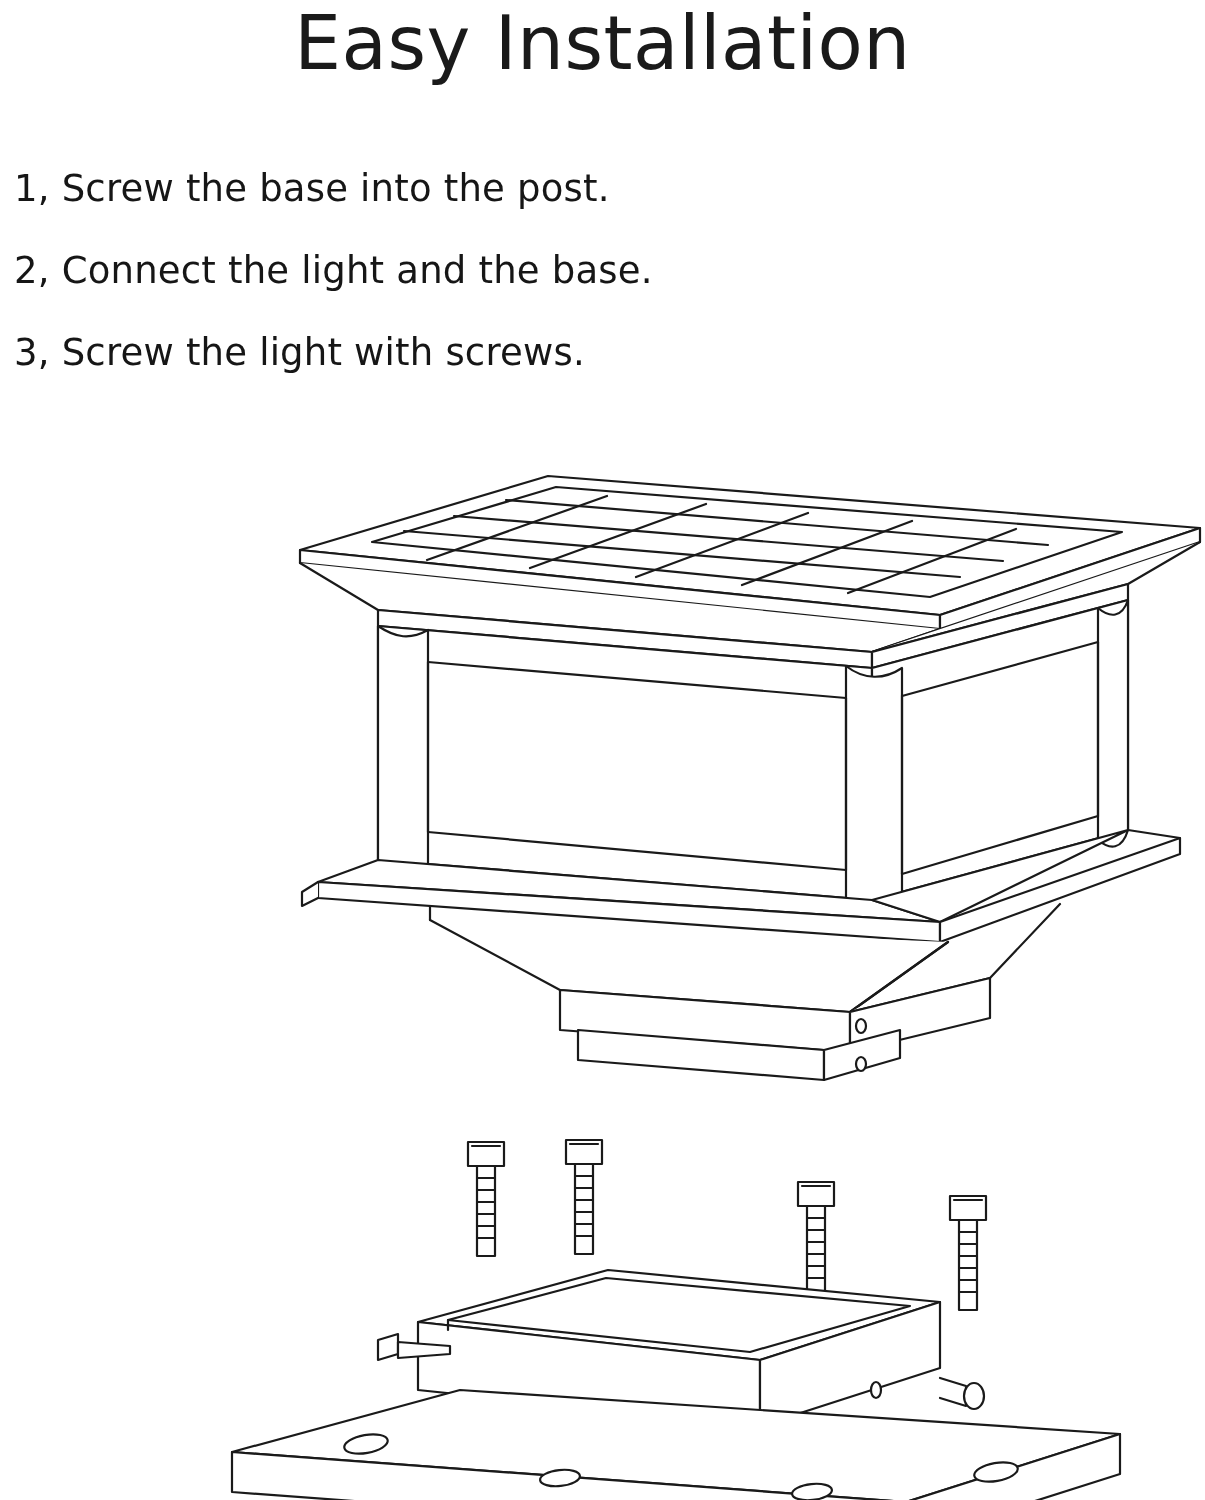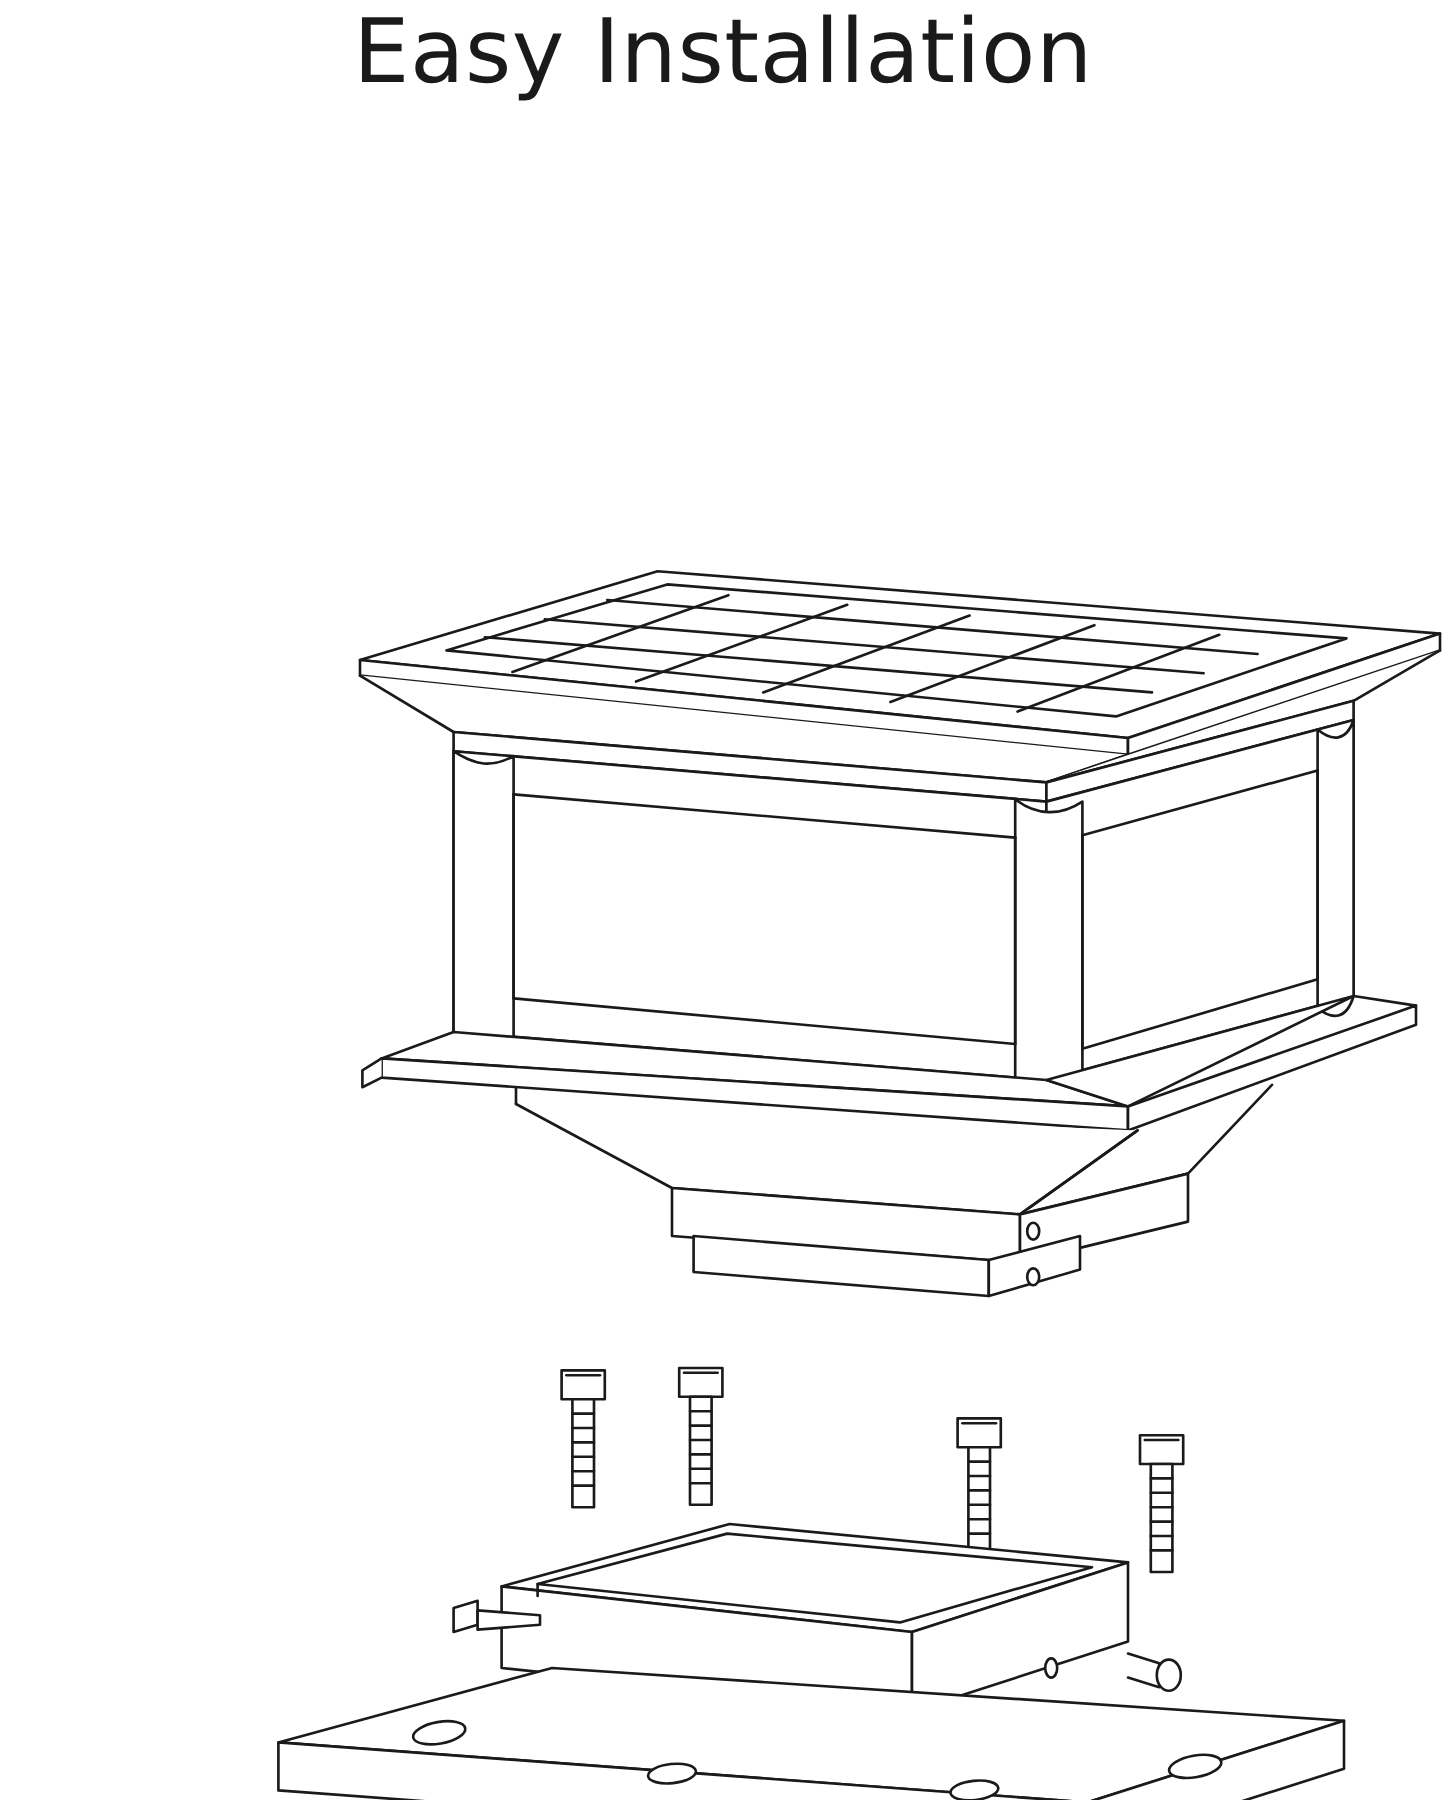--- a/index.html
+++ b/index.html
@@ -57,20 +57,25 @@
   }
   svg { display: block; }
 </style>
 </head>
 <body>
 
 <div class="page">
 
   <div class="title">Easy Installation</div>
 
+  <div class="steps">
+    <div class="step">1, Screw the base into the post.</div>
+    <div class="step">2, Connect the light and the base.</div>
+    <div class="step">3, Screw the light with screws.</div>
+  </div>
 
   <div class="figure">
     <svg width="1205" height="1070" viewBox="0 0 1205 1070" fill="none" xmlns="http://www.w3.org/2000/svg">
       <g stroke="#1a1a1a" stroke-width="2.2" fill="#ffffff" stroke-linejoin="round" stroke-linecap="round">
 
         <g>
 
           <path d="M300 120 L548 46 L1200 98 L940 185 Z"></path>
 
           <path d="M300 120 L300 133 L940 199 L940 185 Z"></path>

